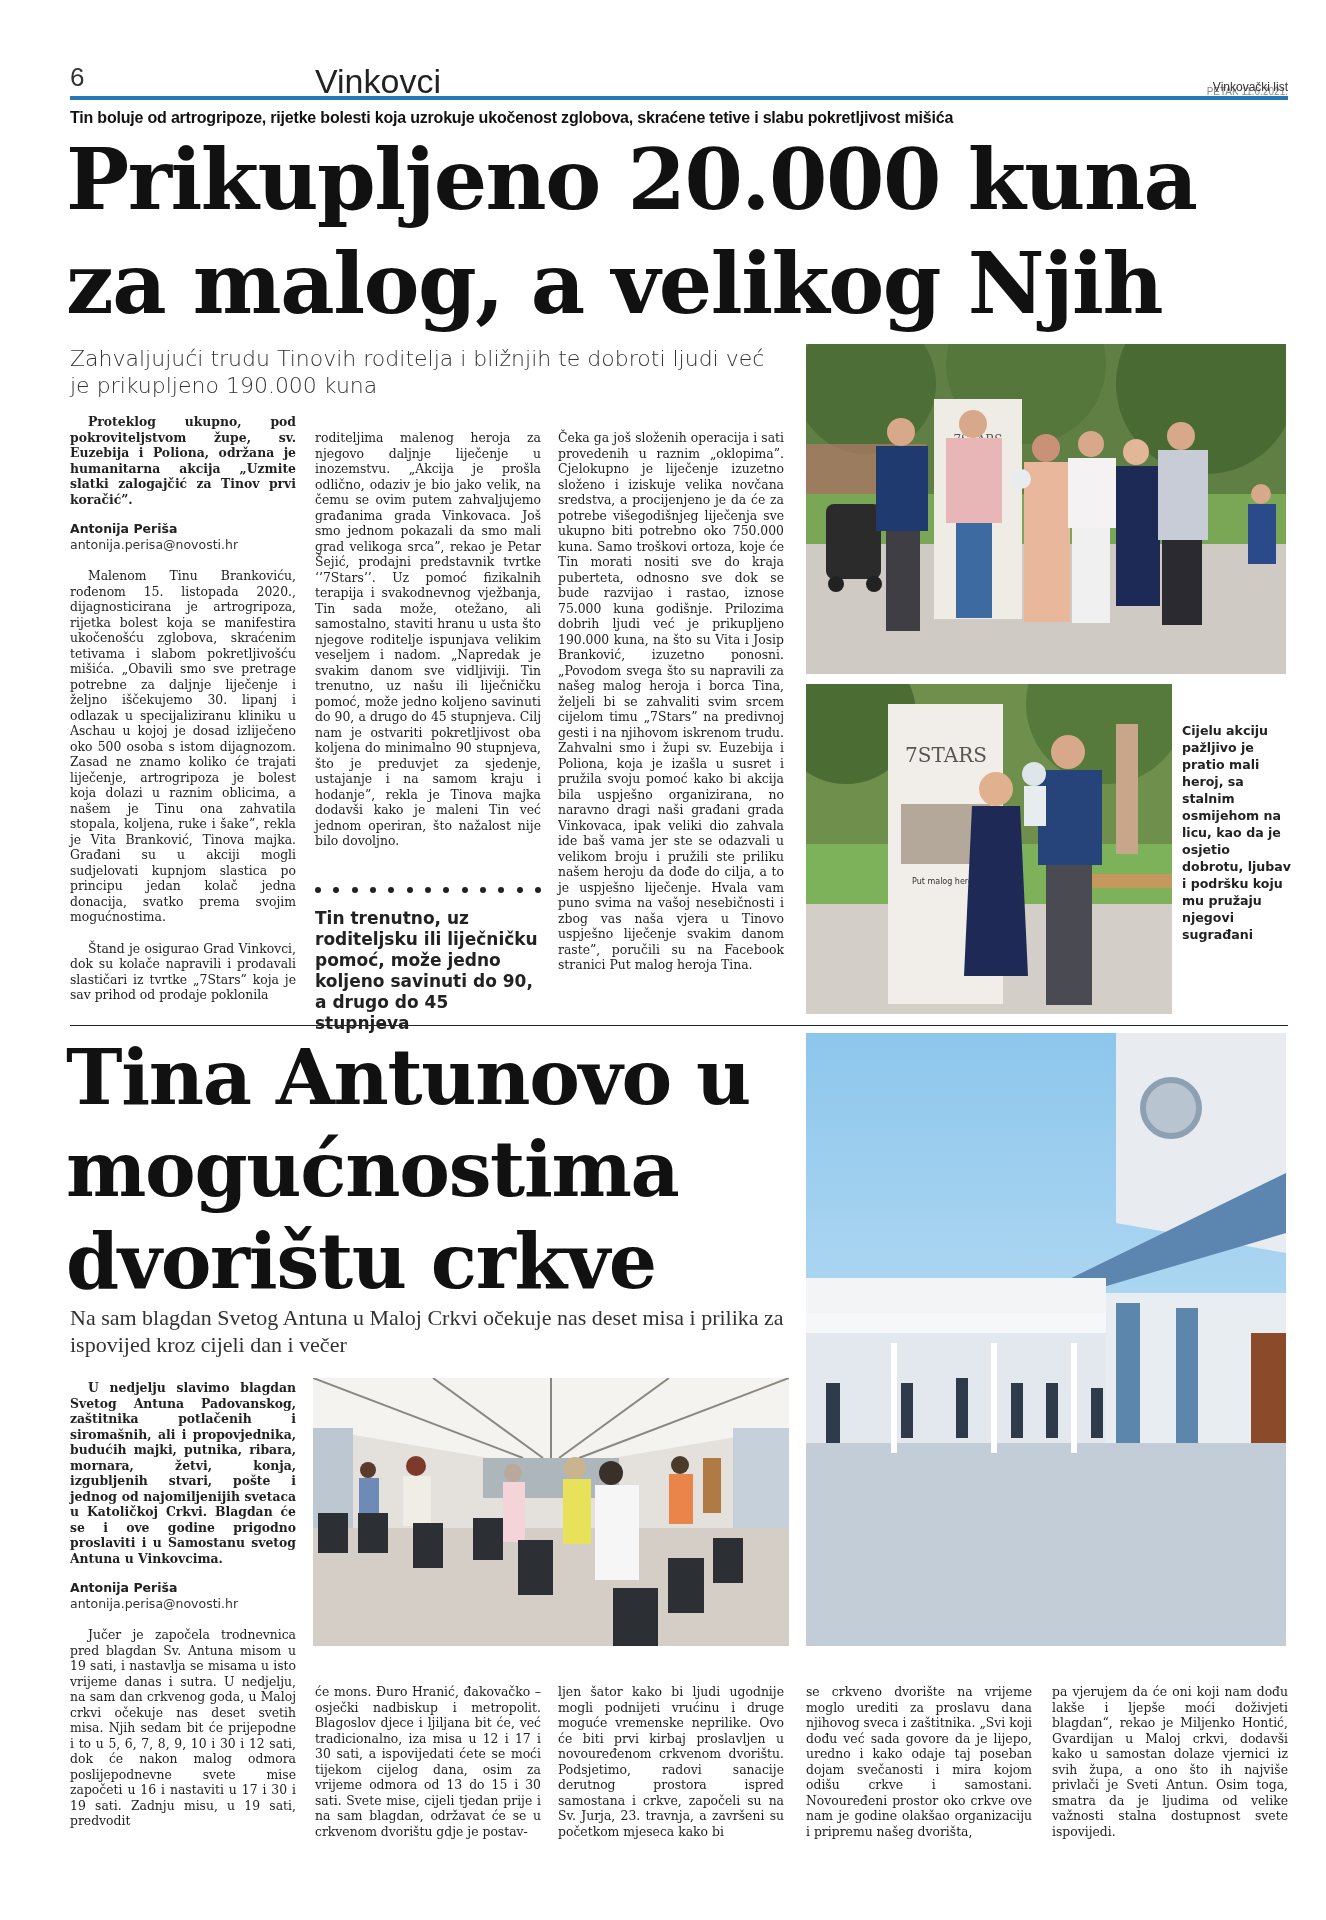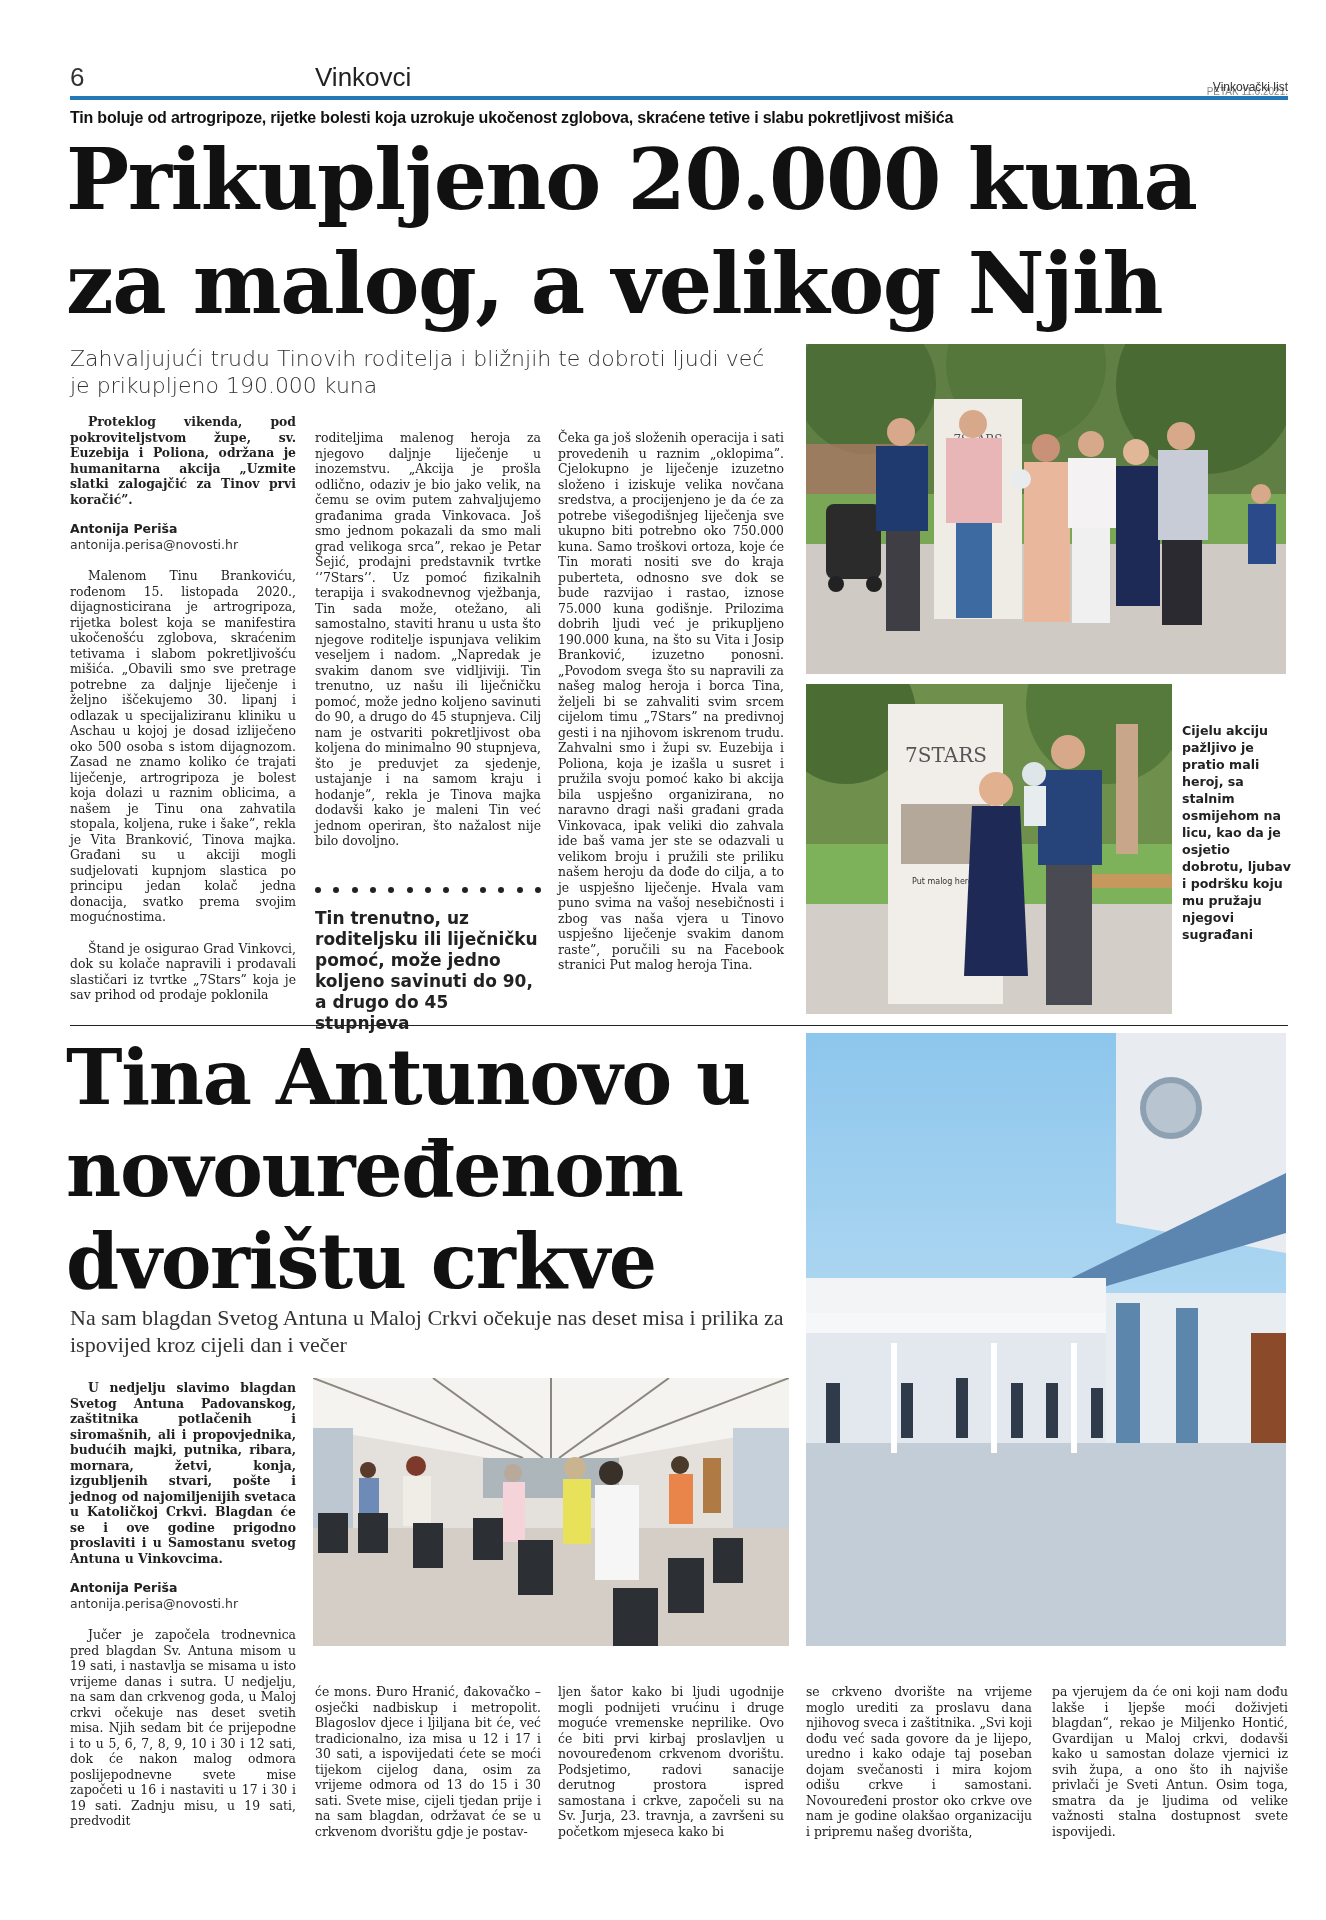--- a/index.html
+++ b/index.html
@@ -3,21 +3,21 @@
 <meta charset="utf-8">
 <style>
   * { box-sizing: border-box; margin: 0; padding: 0; }
   html, body { width: 1326px; height: 1920px; background: #fff; overflow: hidden; }
   body { position: relative; font-family: "DejaVu Serif", serif; color: #231f20; }
 
   .abs { position: absolute; }
 
   
   .page-num { left: 70px; top: 62px; font-family: "Liberation Sans", sans-serif; font-size: 26px; color: #333; }
-  .section { left: 315px; top: 62px; font-family: "Liberation Sans", sans-serif; font-size: 26px; color: #222; }
+  .section { left: 315px; top: 62px; font-family: "Liberation Sans", sans-serif; font-size: 34px; color: #222; }
   .date { right: 38px; top: 66px; font-family: "Liberation Sans", sans-serif; font-size: 10px; color: #888; text-align: right; margin-top: 20px; }
   .paper { right: 38px; top: 80px; font-family: "Liberation Sans", sans-serif; font-size: 12px; color: #333; text-align: right; }
   .rule-blue { left: 70px; top: 96px; width: 1218px; height: 4px; background: #2478b5; }
 
   .kicker { left: 70px; top: 109px; font-family: "Liberation Sans", sans-serif; font-weight: bold; font-size: 16px; color: #111; letter-spacing: -0.2px; }
 
   .headline1 { left: 66px; top: 128px; width: 1240px; font-family: "DejaVu Serif", serif; font-weight: bold; font-size: 84px; line-height: 104px; color: #111; letter-spacing: -1.5px; }
 
   .deck { font-family: "DejaVu Sans", sans-serif; font-weight: 300; color: #333; }
   .deck1 { left: 70px; top: 345px; width: 720px; font-size: 22px; line-height: 27px; }
@@ -66,21 +66,21 @@
 <div class="abs rule-blue"></div>
 
 <div class="abs kicker">Tin boluje od artrogripoze, rijetke bolesti koja uzrokuje ukočenost zglobova, skraćene tetive i slabu pokretljivost mišića</div>
 <div class="abs headline1">
   <div>Prikupljeno 20.000 kuna</div>
   <div>za malog, a velikog Njih</div>
 </div>
 <div class="abs deck deck1">Zahvaljujući trudu Tinovih roditelja i bližnjih te dobroti ljudi već je prikupljeno 190.000 kuna</div>
 
 <div class="abs col c1">
-  <div class="lead">Proteklog vikenda, pod pokroviteljstvom župe, sv. Euzebija i Poliona, održana je humanitarna akcija „Uzmite slatki zalogajčić za Tinov prvi koračić”.</div>
+  <div class="lead">Proteklog ukupno, pod pokroviteljstvom župe, sv. Euzebija i Poliona, održana je humanitarna akcija „Uzmite slatki zalogajčić za Tinov prvi koračić”.</div>
   <div class="byline-name">Antonija Periša</div>
   <div class="byline-mail">antonija.perisa@novosti.hr</div>
   <p>Malenom Tinu Brankoviću, rođenom 15. listopada 2020., dijagnosticirana je artrogripoza, rijetka bolest koja se manifestira ukočenošću zglobova, skraćenim tetivama i slabom pokretljivošću mišića. „Obavili smo sve pretrage potrebne za daljnje liječenje i željno iščekujemo 30. lipanj i odlazak u specijaliziranu kliniku u Aschau u kojoj je dosad izliječeno oko 500 osoba s istom dijagnozom. Zasad ne znamo koliko će trajati liječenje, artrogripoza je bolest koja dolazi u raznim oblicima, a našem je Tinu ona zahvatila stopala, koljena, ruke i šake”, rekla je Vita Branković, Tinova majka. Građani su u akciji mogli sudjelovati kupnjom slastica po principu jedan kolač jedna donacija, svatko prema svojim mogućnostima.</p>
   <p>Štand je osigurao Grad Vinkovci, dok su kolače napravili i prodavali slastičari iz tvrtke „7Stars” koja je sav prihod od prodaje poklonila</p>
 </div>
 
 <div class="abs col c2">
   <p class="noindent">roditeljima malenog heroja za njegovo daljnje liječenje u inozemstvu. „Akcija je prošla odlično, odaziv je bio jako velik, na čemu se ovim putem zahvaljujemo građanima grada Vinkovaca. Još smo jednom pokazali da smo mali grad velikoga srca”, rekao je Petar Šejić, prodajni predstavnik tvrtke ‘’7Stars’’. Uz pomoć fizikalnih terapija i svakodnevnog vježbanja, Tin sada može, otežano, ali samostalno, staviti hranu u usta što njegove roditelje ispunjava velikim veseljem i nadom. „Napredak je svakim danom sve vidljiviji. Tin trenutno, uz našu ili liječničku pomoć, može jedno koljeno savinuti do 90, a drugo do 45 stupnjeva. Cilj nam je ostvariti pokretljivost oba koljena do minimalno 90 stupnjeva, što je preduvjet za sjedenje, ustajanje i na samom kraju i hodanje”, rekla je Tinova majka dodavši kako je maleni Tin već jednom operiran, što nažalost nije bilo dovoljno.</p>
 </div>
 
@@ -183,21 +183,21 @@
         <rect x="218" y="102" width="22" height="40" fill="#e7ecef"></rect>
       </g>
   </svg>
 </div>
 <div class="abs caption">Cijelu akciju pažljivo je pratio mali heroj, sa stalnim osmijehom na licu, kao da je osjetio dobrotu, ljubav i podršku koju mu pružaju njegovi sugrađani</div>
 
 <div class="abs rule-black"></div>
 
 <div class="abs headline2">
   <div>Tina Antunovo u</div>
-  <div>novouređenom</div>
+  <div>mogućnostima</div>
   <div>dvorištu crkve</div>
 </div>
 <div class="abs deck deck2">Na sam blagdan Svetog Antuna u Maloj Crkvi očekuje nas deset misa i prilika za ispovijed kroz cijeli dan i večer</div>
 
 <div class="abs col c4">
   <div class="lead">U nedjelju slavimo blagdan Svetog Antuna Padovanskog, zaštitnika potlačenih i siromašnih, ali i propovjednika, budućih majki, putnika, ribara, mornara, žetvi, konja, izgubljenih stvari, pošte i jednog od najomiljenijih svetaca u Katoličkoj Crkvi. Blagdan će se i ove godine prigodno proslaviti i u Samostanu svetog Antuna u Vinkovcima.</div>
   <div class="byline-name">Antonija Periša</div>
   <div class="byline-mail">antonija.perisa@novosti.hr</div>
   <p>Jučer je započela trodnevnica pred blagdan Sv. Antuna misom u 19 sati, i nastavlja se misama u isto vrijeme danas i sutra. U nedjelju, na sam dan crkvenog goda, u Maloj crkvi očekuje nas deset svetih misa. Njih sedam bit će prijepodne i to u 5, 6, 7, 8, 9, 10 i 30 i 12 sati, dok će nakon malog odmora poslijepodnevne svete mise započeti u 16 i nastaviti u 17 i 30 i 19 sati. Zadnju misu, u 19 sati, predvodit</p>
 </div>

